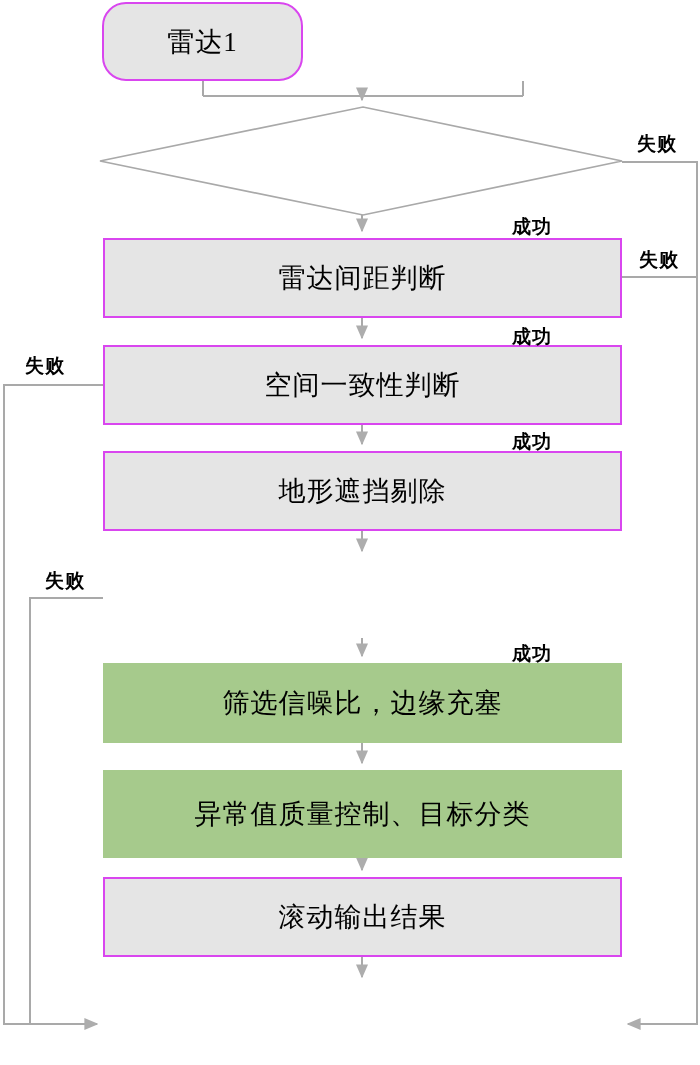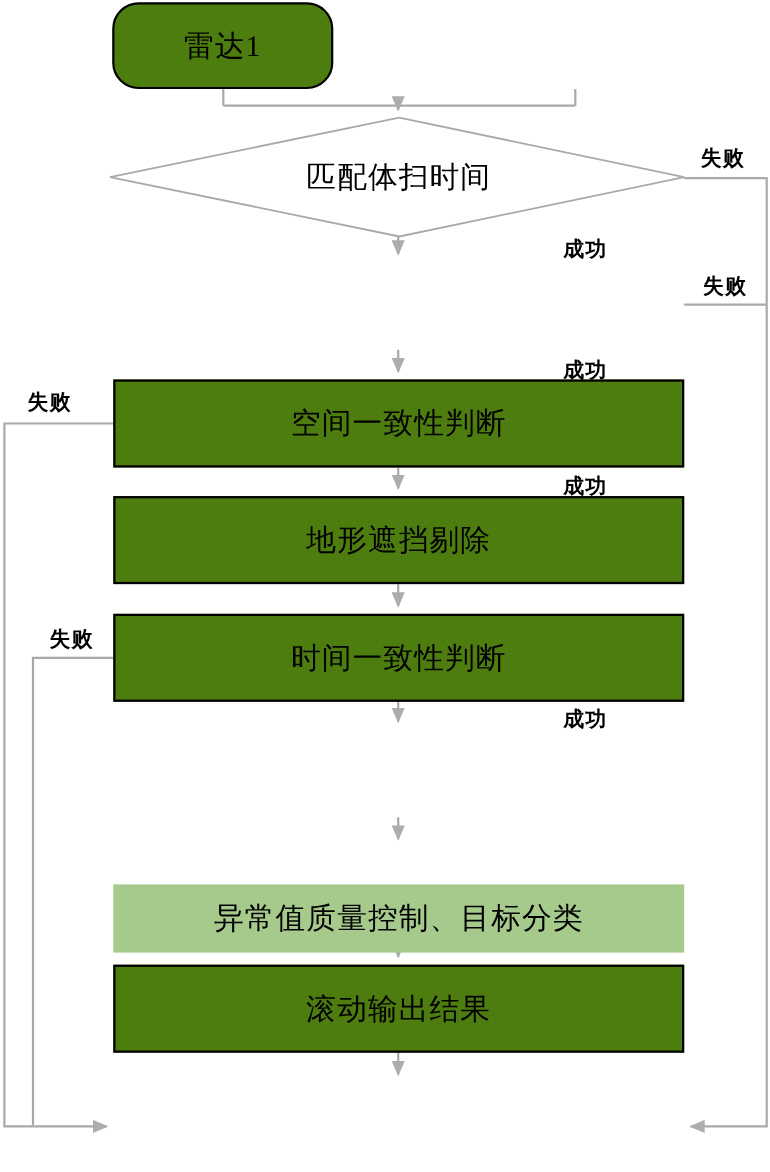--- a/index.html
+++ b/index.html
@@ -13,22 +13,22 @@
     overflow: hidden;
   }
   .connectors {
     position: absolute;
     left: 0; top: 0;
     width: 700px; height: 1065px;
   }
   .node {
     position: absolute;
     box-sizing: border-box;
-    background: #4d7c0f;
-    border: 2px solid #000000;
+    background: #e5e5e5;
+    border: 2px solid #d946ef;
     text-align: center;
     font-size: 27px;
     display: flex;
     align-items: center;
     justify-content: center;
     letter-spacing: 1px;
     white-space: nowrap;
   }
   .terminal {
     left: 102px; top: 2px;
@@ -90,26 +90,26 @@
       <path d="M622,162 H697 V1024 H628" marker-end="url(#arrow)"></path>
       <path d="M622,277 H697"></path>
 
       <path d="M103,385 H4 V1024 H97" marker-end="url(#arrow)"></path>
       <path d="M103,598 H30 V1023"></path>
     </g>
   </svg>
 
   <div class="node terminal">雷达1</div>
 
-  <div class="diamond-label">匹配体扫时间</div>
 
+  <div class="node process" style="top:238px">雷达间距判断</div>
   <div class="node process" style="top:451px">地形遮挡剔除</div>
   <div class="node process" style="top:345px">空间一致性判断</div>
-  <div class="node process" style="top:558px">时间一致性判断</div>
-  <div class="node process green" style="top:804px;height:62px">异常值质量控制、目标分类</div>
+  <div class="node process green" style="top:663px">筛选信噪比，边缘充塞</div>
+  <div class="node process green" style="top:770px;height:88px">异常值质量控制、目标分类</div>
   <div class="node process" style="top:877px">滚动输出结果</div>
 
   <div class="edge-label" style="left:512px;top:214px">成功</div>
   <div class="edge-label" style="left:512px;top:324px">成功</div>
   <div class="edge-label" style="left:512px;top:429px">成功</div>
   <div class="edge-label" style="left:512px;top:641px">成功</div>
 
   <div class="edge-label" style="left:637px;top:131px">失败</div>
   <div class="edge-label" style="left:639px;top:247px">失败</div>
   <div class="edge-label" style="left:25px;top:353px">失败</div>

